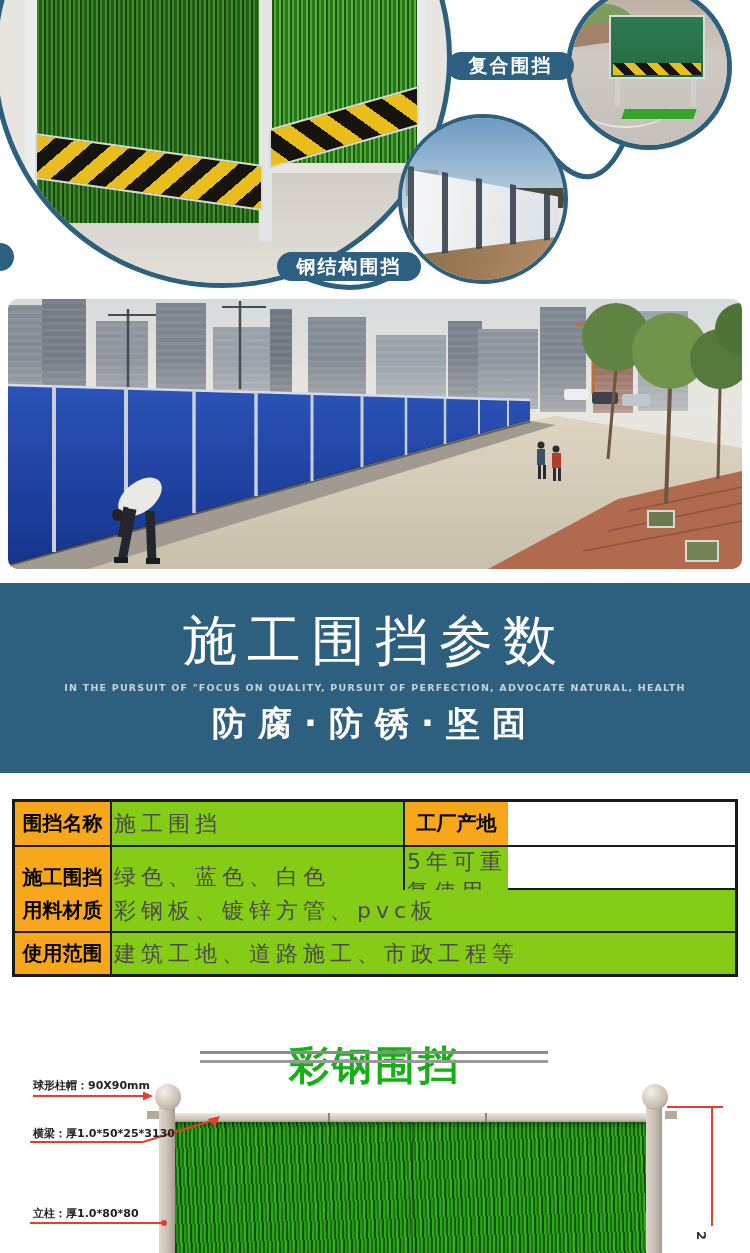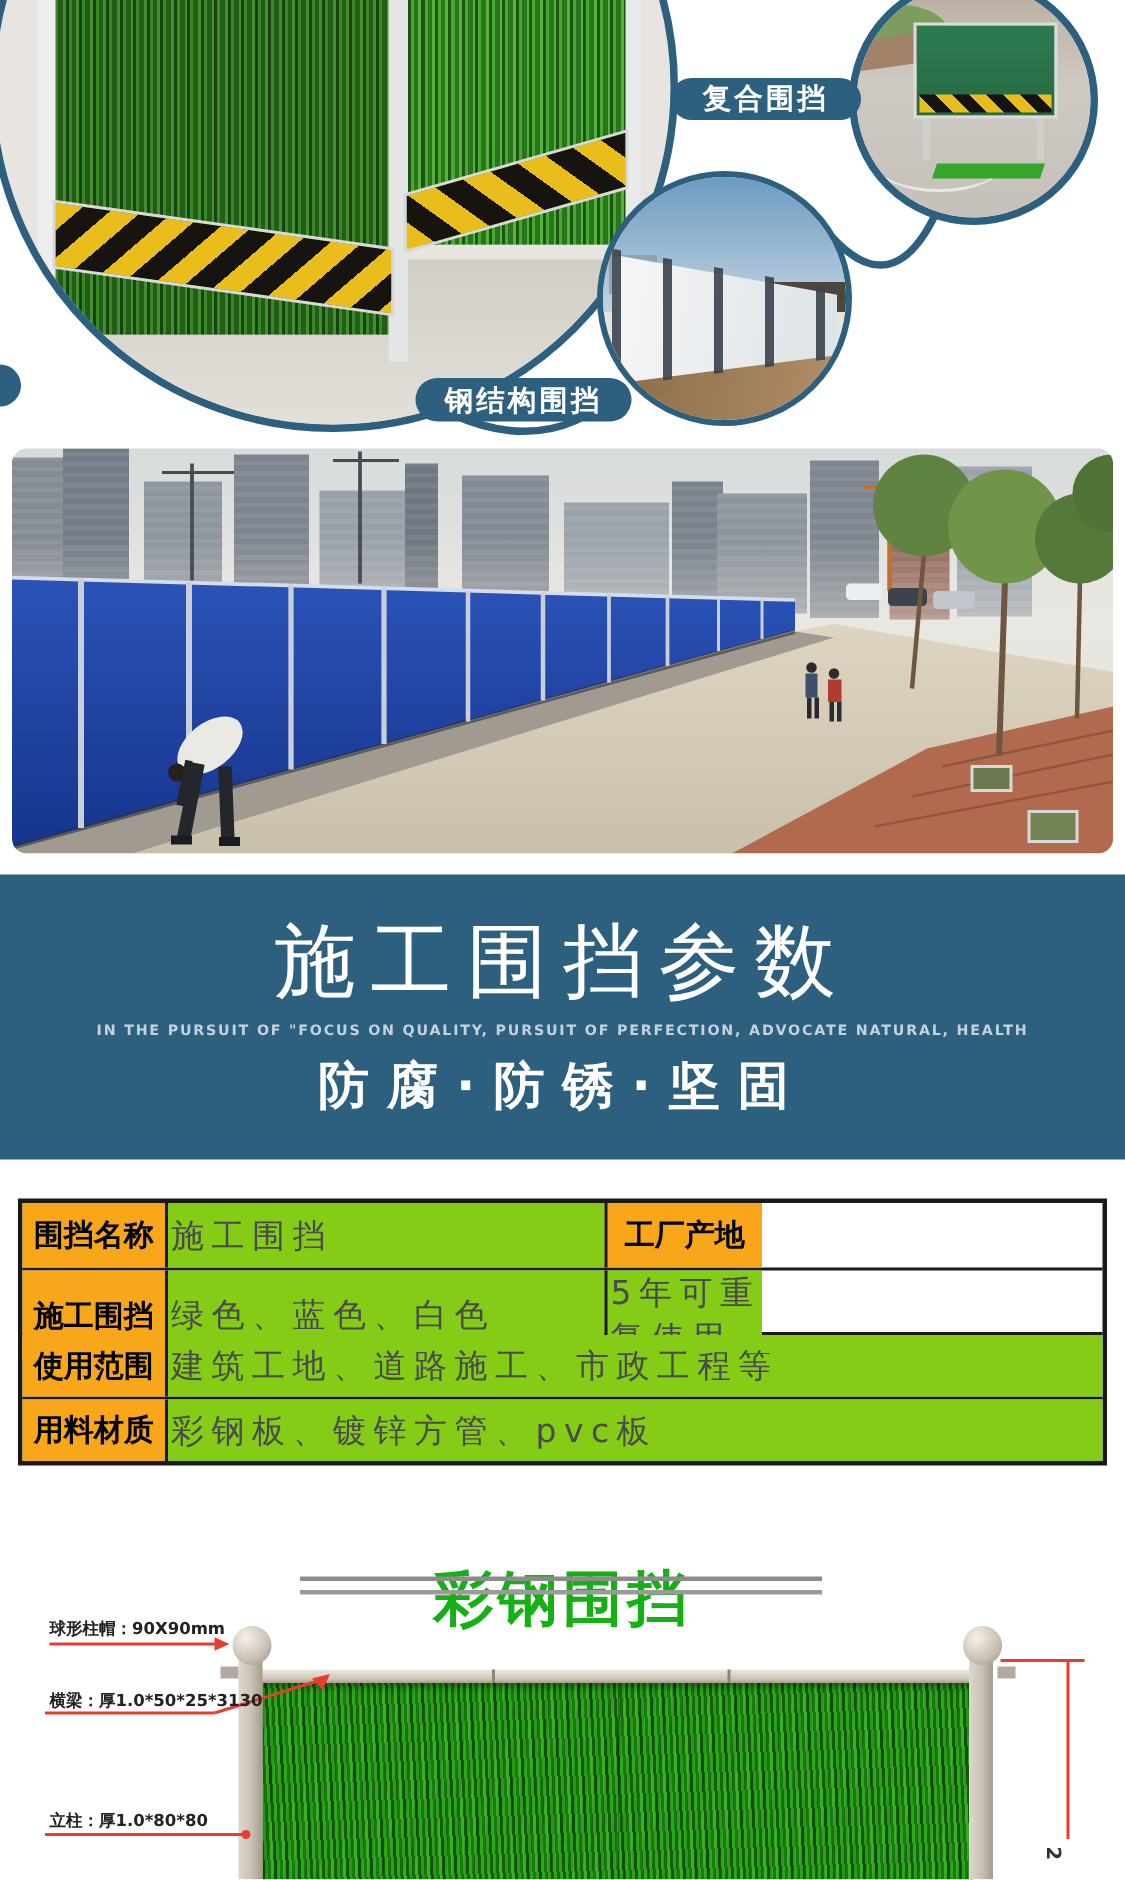--- a/index.html
+++ b/index.html
@@ -233,26 +233,26 @@
       <div class="spec-label">围挡名称</div>
       <div class="spec-value">施工围挡</div>
       <div class="spec-label">工厂产地</div>
     </div>
     <div class="spec-row cols4">
       <div class="spec-label">施工围挡</div>
       <div class="spec-value">绿色、蓝色、白色</div>
       <div class="spec-value">5年可重复使用</div>
     </div>
     <div class="spec-row cols2">
+      <div class="spec-label">用料材质</div>
+      <div class="spec-value">彩钢板、镀锌方管、pvc板</div>
+    </div>
+    <div class="spec-row cols2">
       <div class="spec-label">使用范围</div>
       <div class="spec-value">建筑工地、道路施工、市政工程等</div>
-    </div>
-    <div class="spec-row cols2">
-      <div class="spec-label">用料材质</div>
-      <div class="spec-value">彩钢板、镀锌方管、pvc板</div>
     </div>
   </div>
 
   <div class="section-title">彩钢围挡</div>
   <div class="rule rule1"></div>
   <div class="rule rule2"></div>
 
   <div class="diagram">
     <div class="dg-grass">
       <div class="dg-seam"></div>

